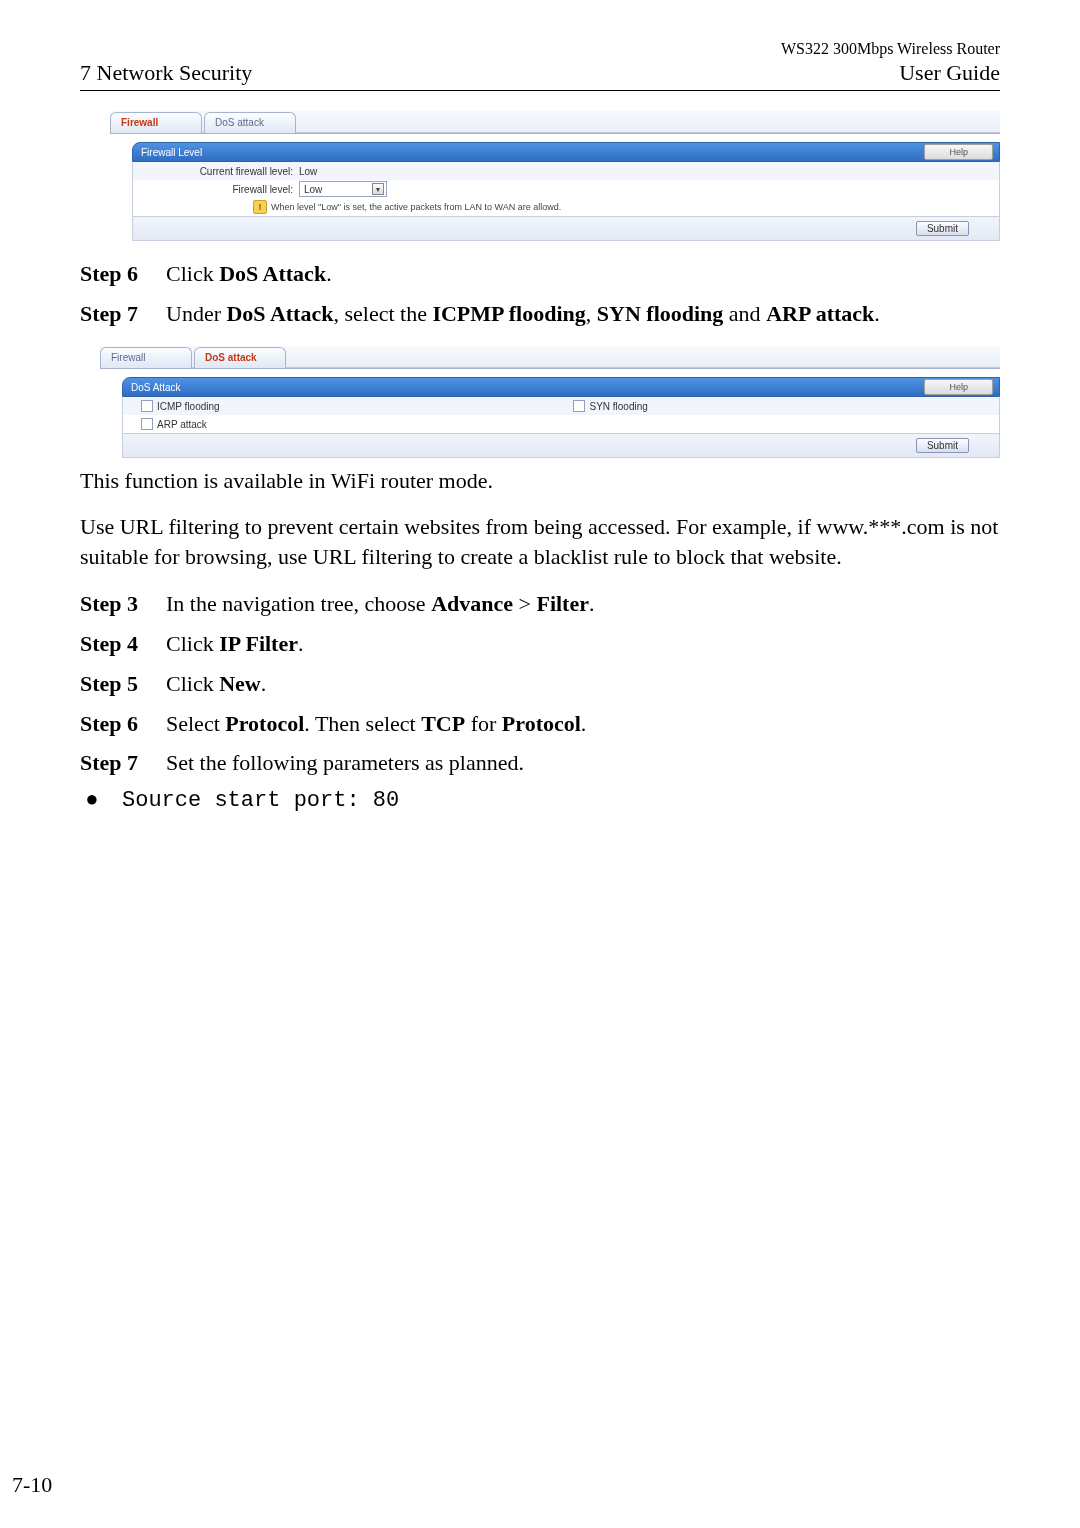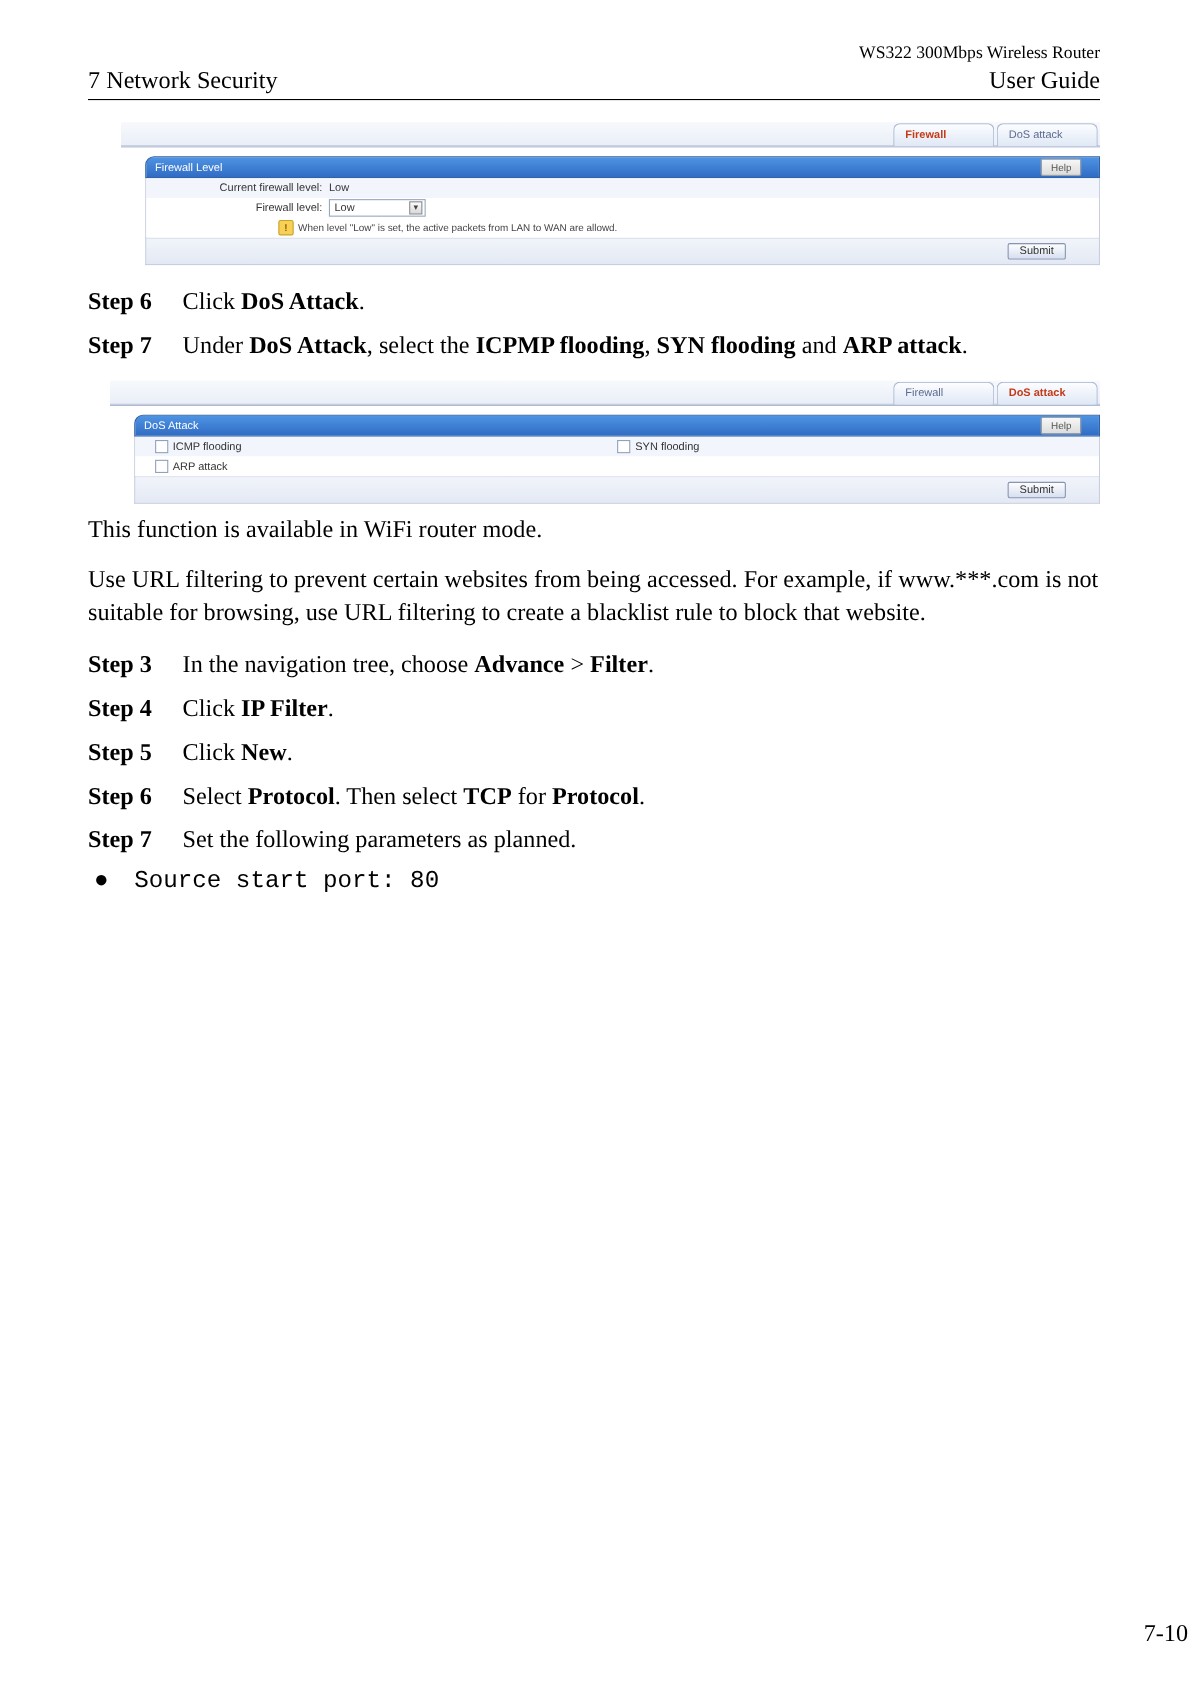--- a/index.html
+++ b/index.html
@@ -38,21 +38,20 @@
     margin: 0 0 8px 30px;
   }
   .pw-tabs {
     display: flex;
     height: 22px;
     align-items: flex-end;
     border-bottom: 1px solid #a8b4cf;
     background: linear-gradient(#f7f9fc,#e9eef7);
     position: relative;
     box-shadow: inset 0 -1px 0 #c0c8da;
-    justify-content: flex-end;
   }
   .pw-tab {
     min-width: 70px;
     height: 20px;
     line-height: 20px;
     padding: 0 10px;
     border: 1px solid #a8b4cf;
     border-bottom: none;
     margin-right: 2px;
     border-top-left-radius: 6px;
@@ -78,25 +77,25 @@
     border-top-left-radius: 8px;
     color: #fff;
     font-size: 10px;
     padding-left: 8px;
   }
   .pw-bar .help {
     background: linear-gradient(#f7f7f7,#dcdcdc);
     color: #555;
     border: 1px solid #a0a0a0;
     font-size: 9px;
-    padding: 0 8px;
+    padding: 0 24px;
     height: 14px;
     line-height: 14px;
     border-radius: 2px;
-    margin-right: 16px;
+    margin-right: 6px;
   }
   .pw-rows { border: 1px solid #c6cedf; border-top: none; }
   .pw-r {
     display: flex;
     align-items: center;
     height: 18px;
     font-size: 10px;
   }
   .pw-r:nth-child(odd){ background:#f2f5fb;}
   .pw-r:nth-child(even){ background:#fff;}
@@ -137,21 +136,21 @@
   .step-txt { flex:1; }
   .step-txt b, .step-lbl { font-family: "Times New Roman", Times, serif; }
   .h77 {
     font-size: 34px;
     font-weight: bold;
     margin: 80px 0 16px 0;
   }
   .para { font-size: 22px; line-height:1.35; margin-bottom:16px;}
   .bullet { display:flex; align-items:flex-start; font-size:22px; margin-top:6px;}
   .bullet .dot{ width:24px; text-align:center; font-size:22px; line-height:22px; padding-left:0px;}
-  .pgnum { text-align:right; font-size:22px; position:absolute; bottom:30px; left:0; right:0;}
+  .pgnum { text-align:left; font-size:22px; position:absolute; bottom:30px; left:12px; right:0;}
 </style>
 </head>
 <body>
 
 <div class="page">
   <div class="hdr-right">WS322 300Mbps Wireless Router</div>
   <div class="hdr-row">
     <div>7 Network Security</div>
     <div>User Guide</div>
   </div>
@@ -210,21 +209,21 @@
     <div class="pw-tabs">
       <div class="pw-tab">Firewall</div>
       <div class="pw-tab activeBlue">DoS attack</div>
     </div>
     <div class="pw-box">
       <div class="pw-bar">
         <span>DoS Attack</span>
         <span class="help">Help</span>
       </div>
       <div class="pw-rows">
-        <div class="pw-r" style="gap:0;text-align:right;">
+        <div class="pw-r" style="gap:12px;text-align:right;">
           <div style="display:flex;align-items:center;gap:4px;padding-left:18px;width:48%;">
             <span class="pw-chk"></span>
             <span>ICMP flooding</span>
           </div>
           <div style="display:flex;align-items:center;gap:4px;">
             <span class="pw-chk"></span>
             <span>SYN flooding</span>
           </div>
         </div>
         <div class="pw-r">

